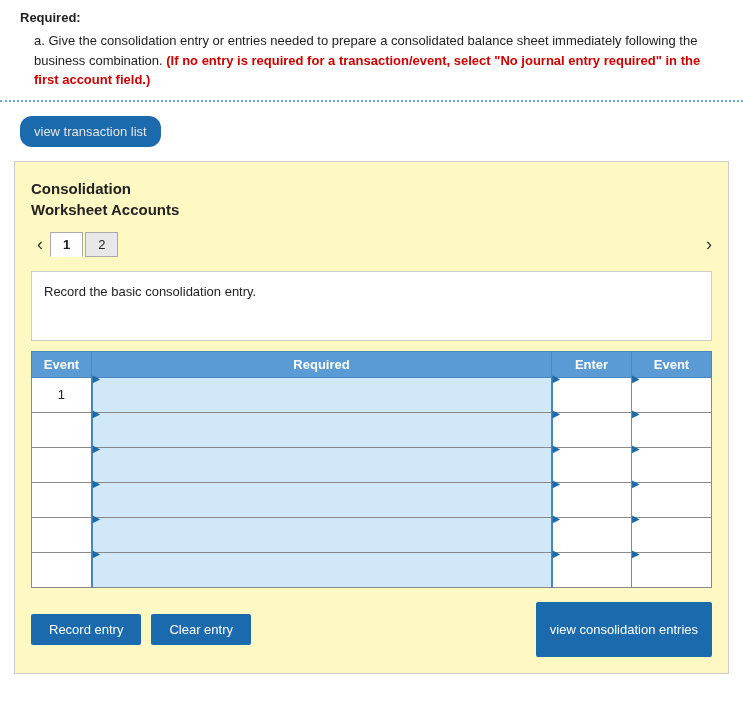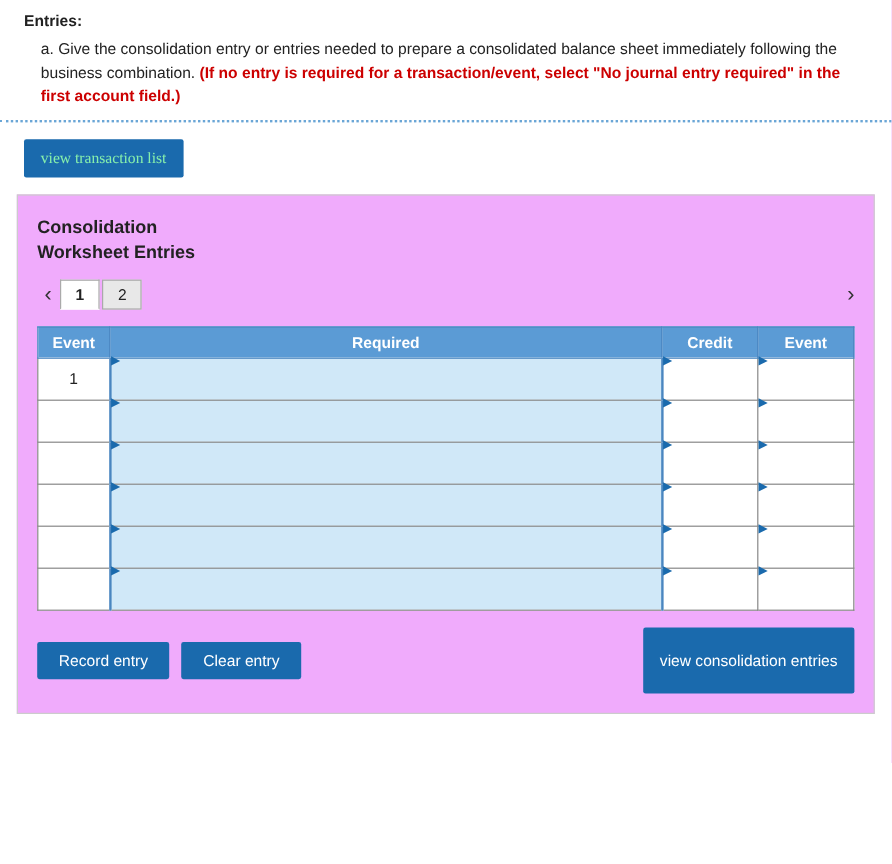--- a/index.html
+++ b/index.html
@@ -28,32 +28,31 @@
 
     .red-instruction {
       color: #cc0000;
       font-weight: bold;
     }
 
     .view-transaction-btn {
       display: inline-block;
       margin: 14px 20px 14px 20px;
       background: #1a6aad;
-      color: #86efac;
+      color: #e5e5e5;
       border: none;
       padding: 8px 14px;
       font-size: 13px;
       cursor: pointer;
-      border-radius: 2px;
-      font-family: Liberation Serif, serif;
+      border-radius: 12px;
     }
 
     .worksheet-container {
       margin: 0 14px 14px 14px;
-      background: #f0abfc;
+      background: #fef9c3;
       border: 1px solid #ccc;
       padding: 16px;
     }
 
     .worksheet-title {
       font-weight: bold;
       font-size: 15px;
       margin-bottom: 12px;
       line-height: 1.4;
     }
@@ -215,50 +214,53 @@
       cursor: pointer;
       border-radius: 2px;
     }
   </style>
 </head>
 <body>
 
 
 
 <div class="top-section">
-  <div class="required-label">Entries:</div>
+  <div class="required-label">Required:</div>
   <div class="instruction-text">
     <span>a. Give the consolidation entry or entries needed to prepare a consolidated balance sheet immediately following the business combination.</span>
     <span class="red-instruction">(If no entry is required for a transaction/event, select "No journal entry required" in the first account field.)</span>
   </div>
 </div>
 
 <button class="view-transaction-btn">view transaction list</button>
 
 <div class="worksheet-container">
   <div class="worksheet-title">
     <span>Consolidation</span><br>
-    <span>Worksheet Entries</span>
+    <span>Worksheet Accounts</span>
   </div>
 
   <div class="tabs-nav">
     <span class="nav-arrow">‹</span>
     <div class="tab-item active">1</div>
     <div class="tab-item inactive">2</div>
     <span class="nav-arrow-right">›</span>
   </div>
 
+  <div class="description-box">
+    <span>Record the basic consolidation entry.</span>
+  </div>
 
 
   <table class="entry-table">
     <thead>
       <tr>
         <th>Event</th>
         <th class="accounts-col">Required</th>
-        <th>Credit</th>
+        <th>Enter</th>
         <th>Event</th>
       </tr>
     </thead>
     <tbody id="table-body">
     <tr>
           <td class="event-cell">1</td>
           <td class="account-cell"><span class="arrow-indicator">▶</span><input type="text" style=""></td>
           <td class="debit-cell"><span class="arrow-indicator">▶</span><input type="text" style=""></td>
           <td class="credit-cell"><span class="arrow-indicator">▶</span><input type="text" style=""></td>
         </tr>

